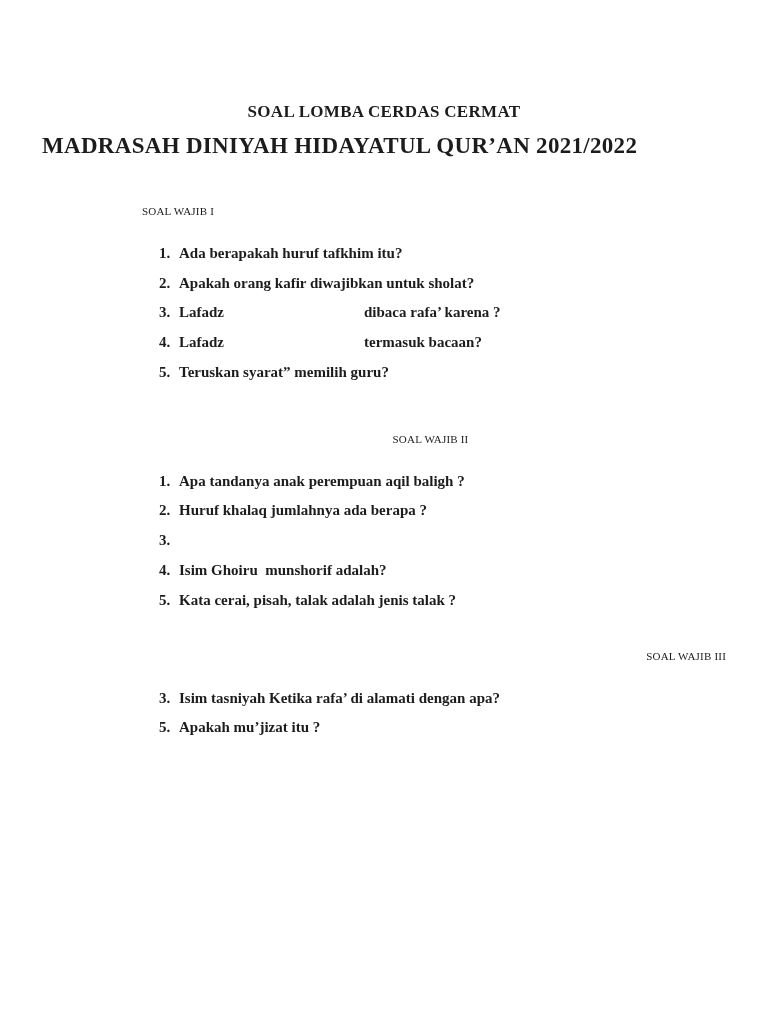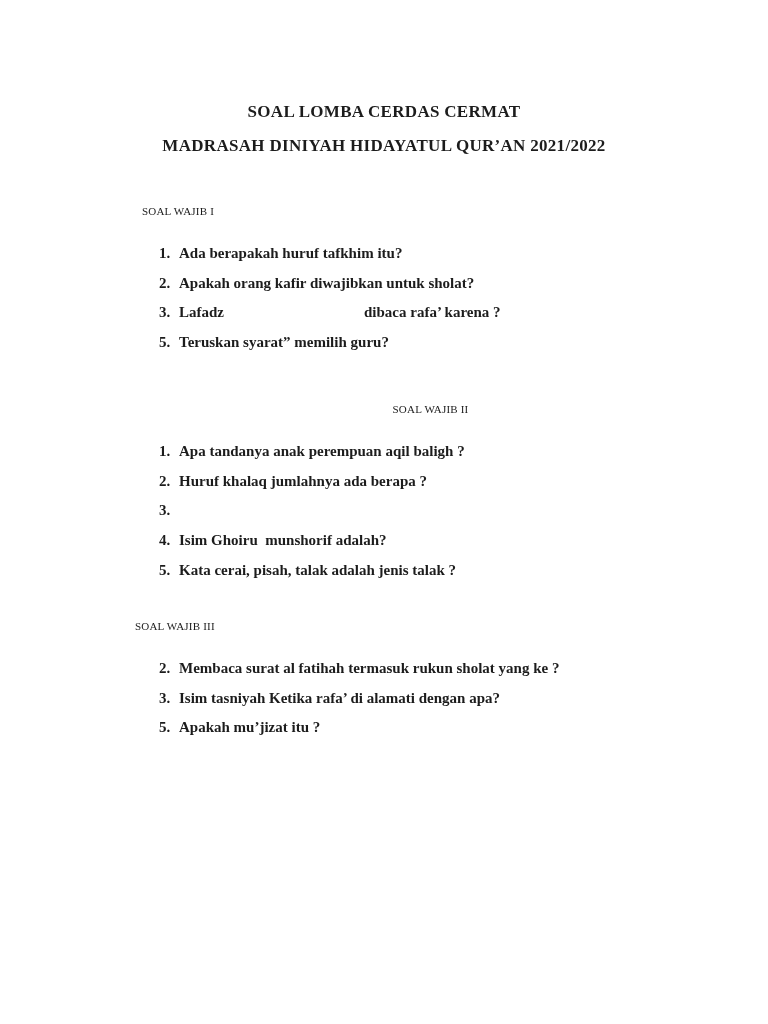--- a/index.html
+++ b/index.html
@@ -22,36 +22,35 @@
   .doc-title {
     margin: 0;
     text-align: center;
     font-size: 17px;
     line-height: 20px;
     font-weight: 700;
     letter-spacing: 0.3px;
   }
   .doc-subtitle {
     margin: 14px 0 0 0;
-    text-align: center;
-    font-size: 17px;
+    font-size: 23px;
     line-height: 20px;
     font-weight: 700;
     letter-spacing: 0.3px;
   }
   .section .heading {
     margin: 0 0 0 93px;
     font-size: 11px;
     line-height: 18px;
     font-weight: 400;
     letter-spacing: 0.2px;
   }
   .section:nth-of-type(1) .heading { margin-top: 46px; margin-left: 100px; }
   .section:nth-of-type(2) .heading { margin-top: 49px; text-align: center; }
-  .section:nth-of-type(3) .heading { margin-top: 38px; }
+  .section:nth-of-type(3) .heading { margin-top: 38px; text-align: right; }
   .questions {
     list-style: none;
     margin: 24px 0 0 0;
     padding: 0 0 0 117px;
     font-family: Liberation Serif, serif;
   }
   .q-row {
     margin: 0 0 11.7px 0;
     font-size: 15px;
     line-height: 18px;
@@ -78,35 +77,35 @@
 <div class="page">
   <h1 class="doc-title">SOAL LOMBA CERDAS CERMAT</h1>
   <h2 class="doc-subtitle">MADRASAH DINIYAH HIDAYATUL QUR’AN 2021/2022</h2>
   <div id="sections">
       <section class="section">
         <h3 class="heading">SOAL WAJIB I</h3>
         <ol class="questions">
           <li class="q-row"><span class="q-num">1.</span><span class="q-text">Ada berapakah huruf tafkhim itu?</span></li>
           <li class="q-row"><span class="q-num">2.</span><span class="q-text">Apakah orang kafir diwajibkan untuk sholat?</span></li>
           <li class="q-row"><span class="q-num">3.</span><span class="q-text">Lafadz</span><span class="blank-gap"></span><span class="q-text">dibaca rafa’ karena ?</span></li>
+          <li class="q-row"><span class="q-num">4.</span><span class="q-text">Lafadz</span><span class="blank-gap"></span><span class="q-text">termasuk bacaan?</span></li>
           <li class="q-row"><span class="q-num">5.</span><span class="q-text">Teruskan syarat” memilih guru?</span></li>
         </ol>
       </section>
       <section class="section">
         <h3 class="heading">SOAL WAJIB II</h3>
         <ol class="questions">
           <li class="q-row"><span class="q-num">1.</span><span class="q-text">Apa tandanya anak perempuan aqil baligh ?</span></li>
           <li class="q-row"><span class="q-num">2.</span><span class="q-text">Huruf khalaq jumlahnya ada berapa ?</span></li>
           <li class="q-row"><span class="q-num">3.</span><span class="q-text"></span></li>
           <li class="q-row"><span class="q-num">4.</span><span class="q-text">Isim Ghoiru&nbsp; munshorif adalah?</span></li>
           <li class="q-row"><span class="q-num">5.</span><span class="q-text">Kata cerai, pisah, talak adalah jenis talak ?</span></li>
         </ol>
       </section>
       <section class="section">
         <h3 class="heading">SOAL WAJIB III</h3>
         <ol class="questions">
-          <li class="q-row"><span class="q-num">2.</span><span class="q-text">Membaca surat al fatihah termasuk rukun sholat yang ke ?</span></li>
           <li class="q-row"><span class="q-num">3.</span><span class="q-text">Isim tasniyah Ketika rafa’ di alamati dengan apa?</span></li>
           <li class="q-row"><span class="q-num">5.</span><span class="q-text">Apakah mu’jizat itu ?</span></li>
         </ol>
       </section>
     </div>
 </div>
 
 </body></html>

